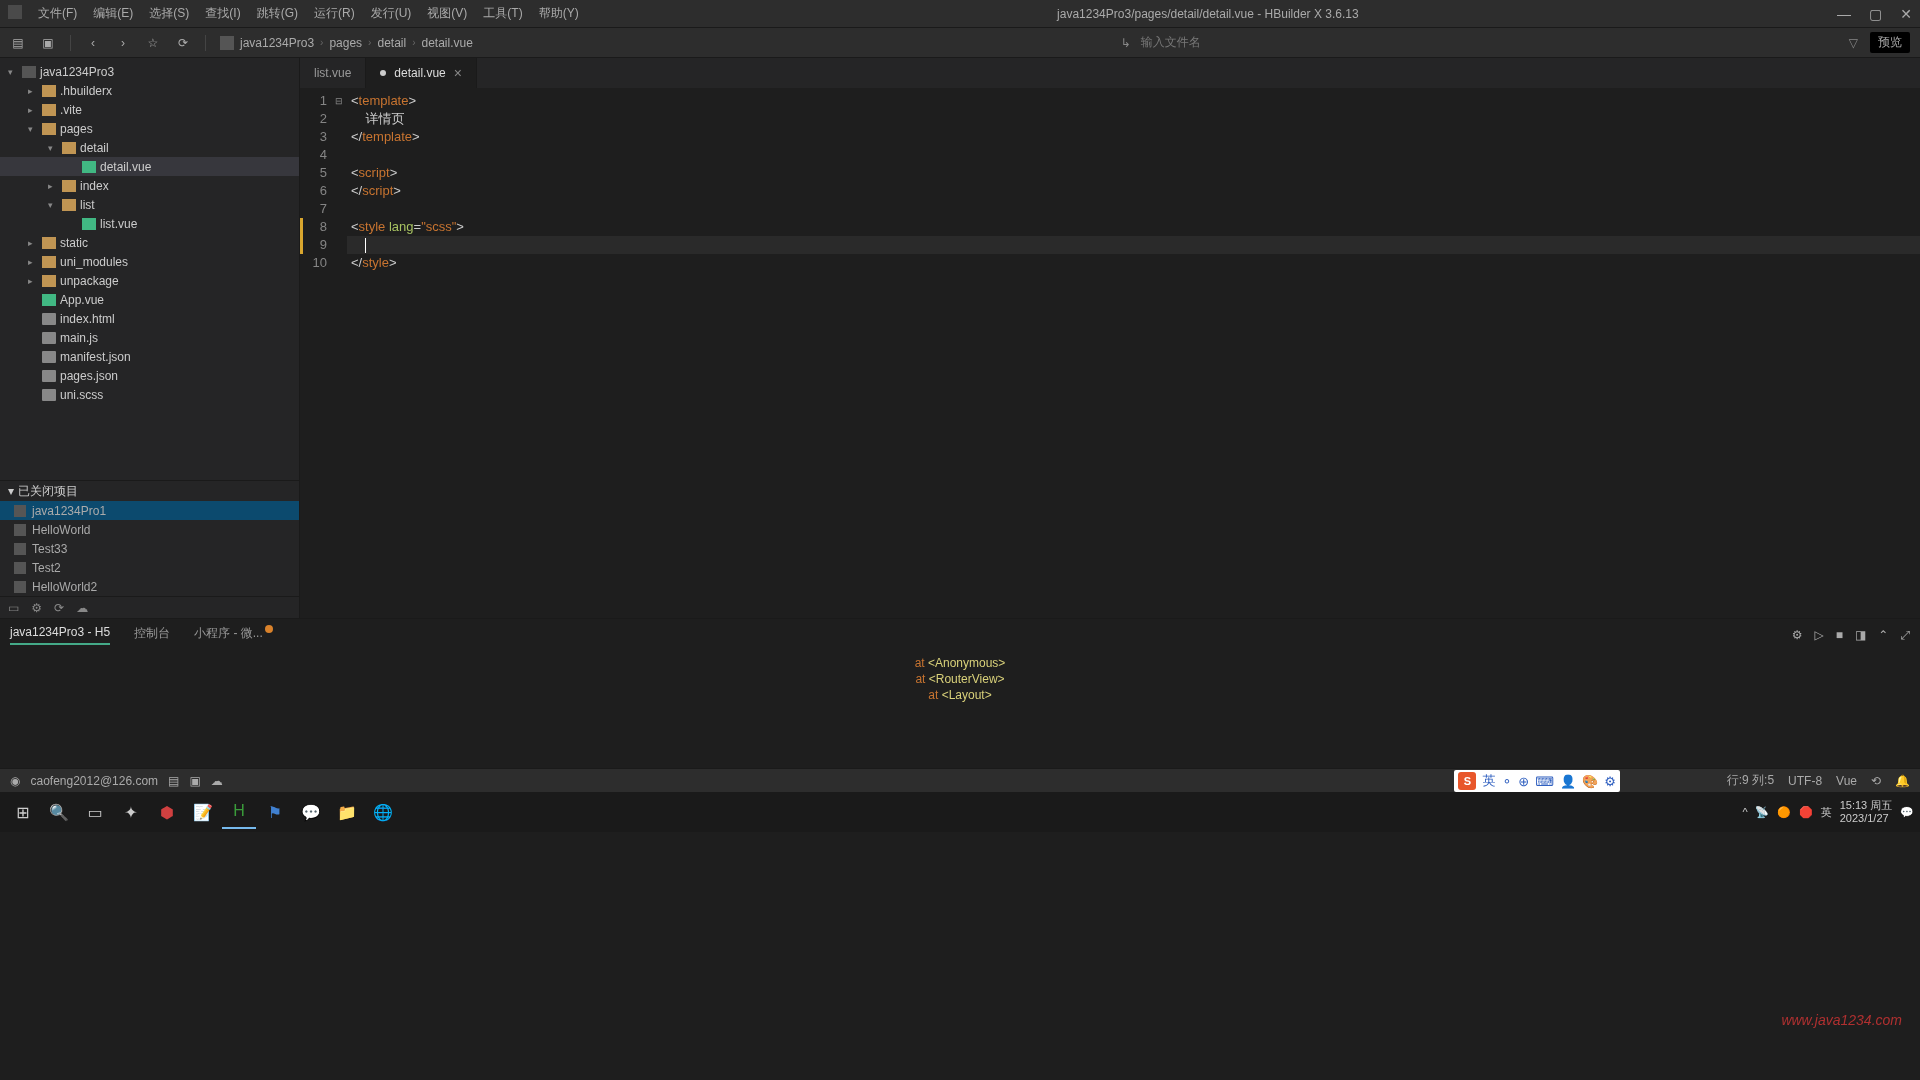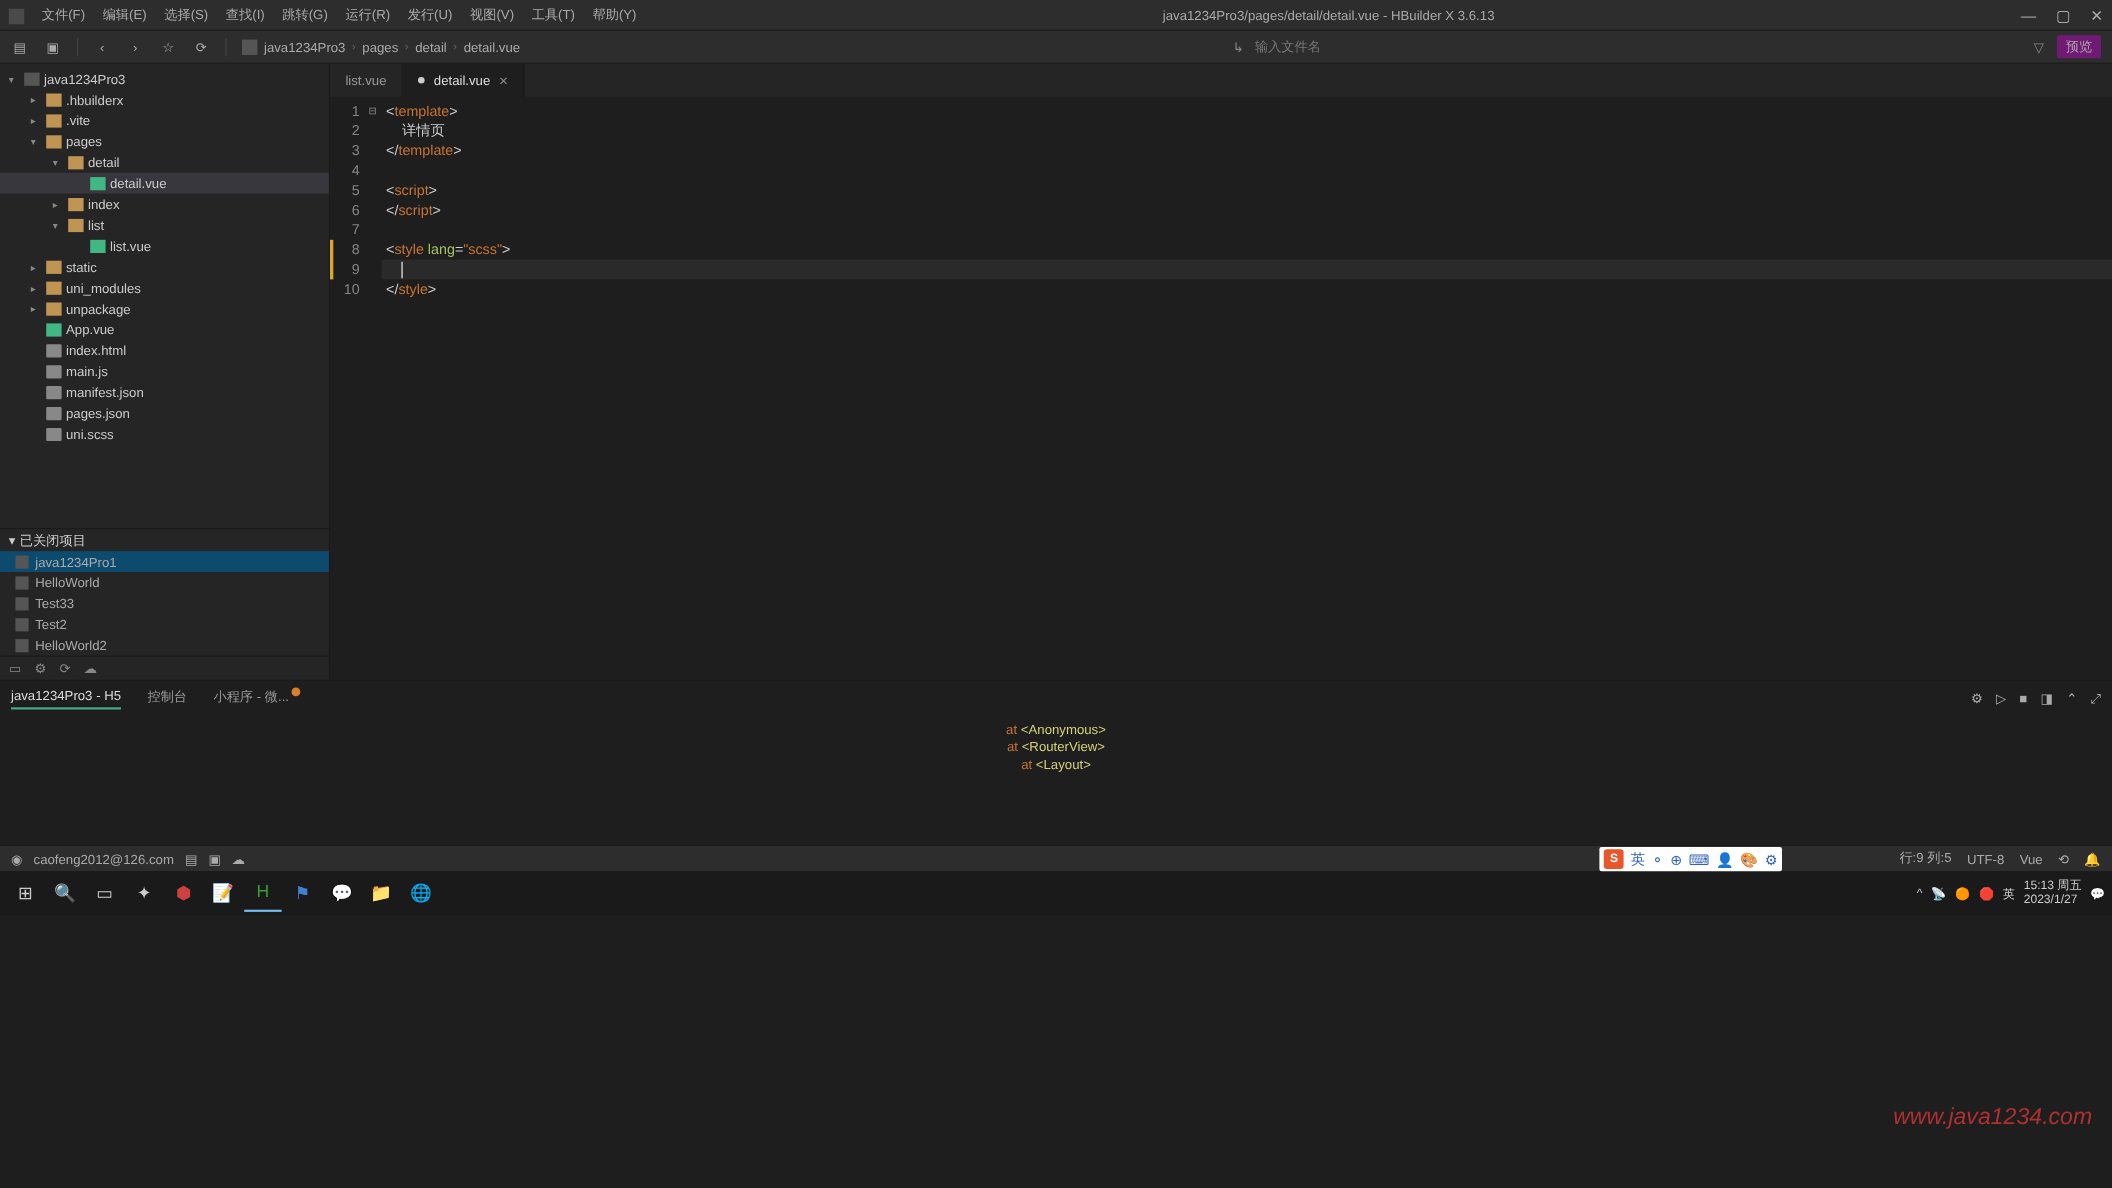--- a/index.html
+++ b/index.html
@@ -1,32 +1,32 @@
 <!DOCTYPE html>
 <html><head>
 <meta charset="utf-8">
 <style>
 * { margin: 0; padding: 0; box-sizing: border-box; font-family: "Microsoft YaHei", Arial, sans-serif; }
 body { background: #1e1e1e; color: #ccc; font-size: 12px; overflow: hidden; width: 1920px; height: 1080px; }
 .title-bar { height: 28px; background: #2d2d2d; display: flex; align-items: center; padding: 0 8px; justify-content: space-between; border-bottom: 1px solid #1a1a1a; }
-.title-left { display: flex; gap: 16px; align-items: flex-end; }
+.title-left { display: flex; gap: 16px; align-items: flex-start; }
 .title-left .logo { width: 14px; height: 14px; background: #4a4a4a; }
 .title-left .menu-item { color: #aaa; cursor: pointer; }
 .title-center { color: #aaa; }
 .title-right { display: flex; gap: 18px; color: #aaa; }
 .title-right span { cursor: pointer; font-size: 14px; }
 .toolbar { height: 30px; background: #2d2d2d; display: flex; align-items: center; padding: 0 10px; border-bottom: 1px solid #1a1a1a; gap: 14px; }
 .toolbar .tb-icon { width: 16px; height: 16px; color: #aaa; display: flex; align-items: center; justify-content: center; cursor: pointer; }
 .toolbar .sep { width: 1px; height: 16px; background: #444; }
 .breadcrumb { display: flex; align-items: center; gap: 6px; color: #aaa; }
 .breadcrumb .bc-icon { width: 14px; height: 14px; background: #555; }
 .breadcrumb .chev { color: #666; font-size: 10px; }
 .toolbar-mid { flex: 1; display: flex; justify-content: center; align-items: center; gap: 10px; color: #777; }
 .toolbar-right { display: flex; gap: 12px; align-items: center; }
-.preview-btn { background: #701a75; padding: 2px 8px; color: #aaa; border-radius: 2px; }
+.preview-btn { background: #000000; padding: 2px 8px; color: #aaa; border-radius: 2px; }
 .main { display: flex; height: 560px; }
 .sidebar { width: 300px; background: #252526; border-right: 1px solid #1a1a1a; display: flex; flex-direction: column; }
 .tree { flex: 1; overflow: auto; padding: 4px 0; }
 .tree-item { display: flex; align-items: center; height: 19px; padding-left: 8px; color: #ccc; cursor: pointer; gap: 4px; }
 .tree-item.selected { background: #37373d; }
 .tree-item .arrow { width: 10px; font-size: 9px; color: #888; }
 .tree-item .icon { width: 14px; height: 12px; display: inline-block; }
 .folder-icon { background: #c09553; }
 .file-icon { background: #888; border-radius: 1px; }
 .vue-icon { background: #41b883; }
@@ -69,21 +69,21 @@
 .panel-body .at { color: #c87430; }
 .panel-body .comp { color: #d9d17a; }
 .status-bar { height: 24px; background: #2d2d2d; display: flex; align-items: center; padding: 0 10px; justify-content: space-between; color: #aaa; border-top: 1px solid #1a1a1a; }
 .status-left { display: flex; gap: 10px; align-items: center; }
 .status-right { display: flex; gap: 14px; align-items: center; }
 .taskbar { height: 40px; background: #1a1a1a; display: flex; align-items: center; padding: 0 6px; justify-content: space-between; }
 .taskbar-left { display: flex; gap: 2px; align-items: center; }
 .task-icon { width: 34px; height: 34px; display: flex; align-items: center; justify-content: center; color: #ccc; font-size: 16px; cursor: pointer; }
 .task-icon.active { border-bottom: 2px solid #76b9ed; }
 .taskbar-right { display: flex; gap: 8px; align-items: center; color: #ccc; font-size: 11px; }
-.watermark { color: #b03030; position: absolute; right: 18px; bottom: 52px; font-size: 21px; font-style: italic; }
+.watermark { color: #b03030; position: absolute; right: 18px; bottom: 52px; font-size: 14px; font-style: italic; }
 .ime-bar { position: absolute; right: 300px; top: 770px; background: #fff; height: 22px; display: flex; align-items: center; padding: 0 4px; gap: 6px; border-radius: 2px; }
 .ime-bar .s-logo { width: 18px; height: 18px; background: #e8562a; border-radius: 3px; color: #fff; font-size: 11px; display: flex; align-items: center; justify-content: center; font-weight: bold; }
 .ime-bar span { color: #3060c0; font-size: 13px; }
 </style>
 </head>
 <body>
 
 <div class="title-bar">
   <div class="title-left">
     <div class="logo"></div>

